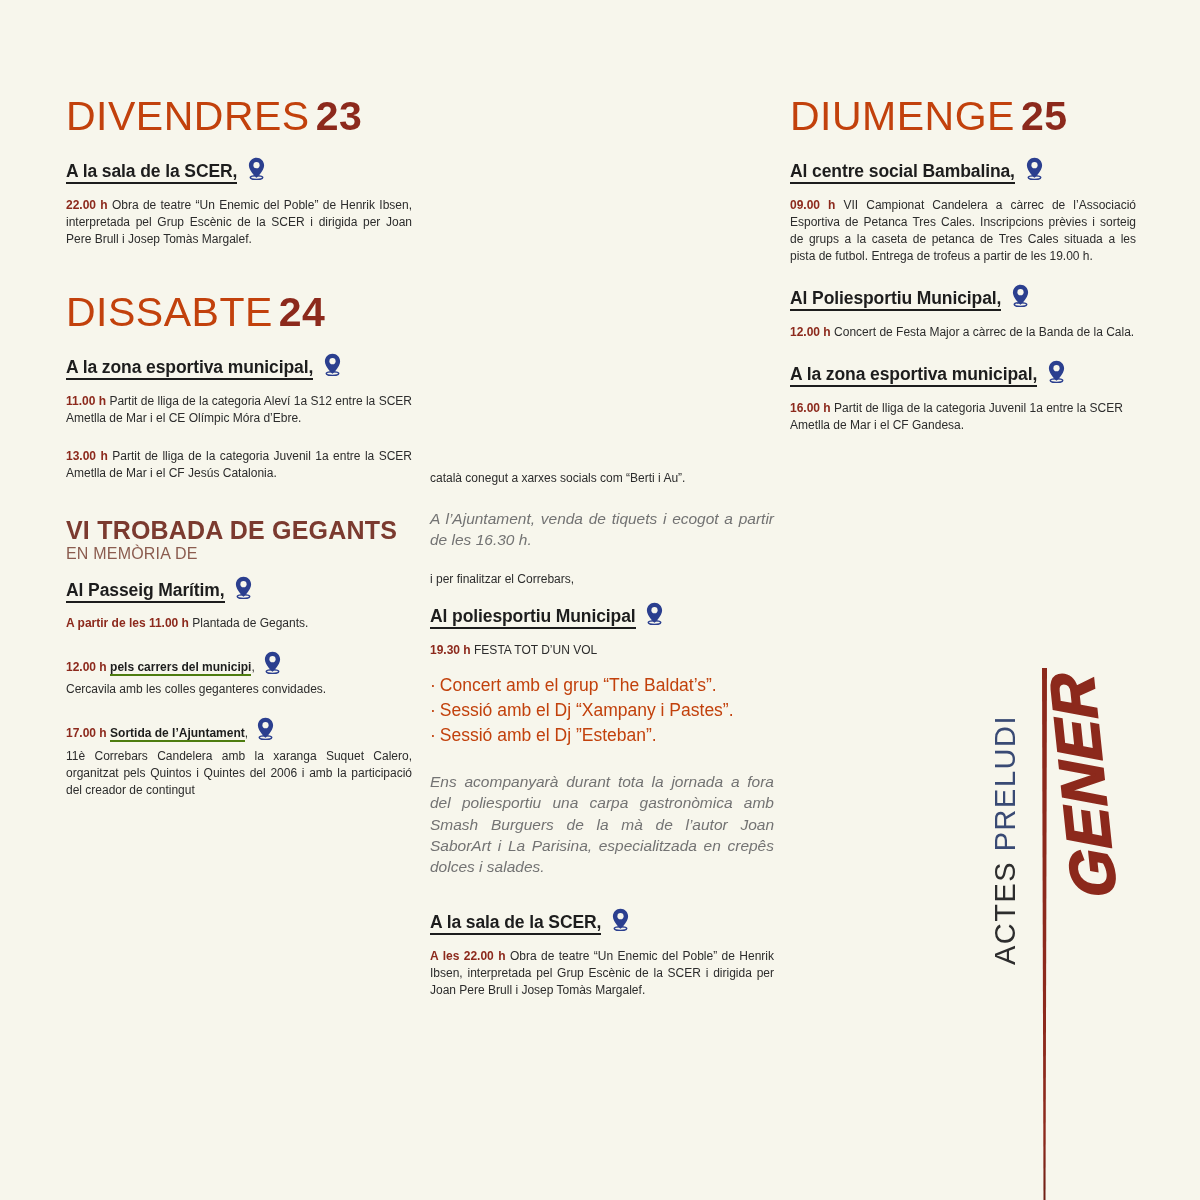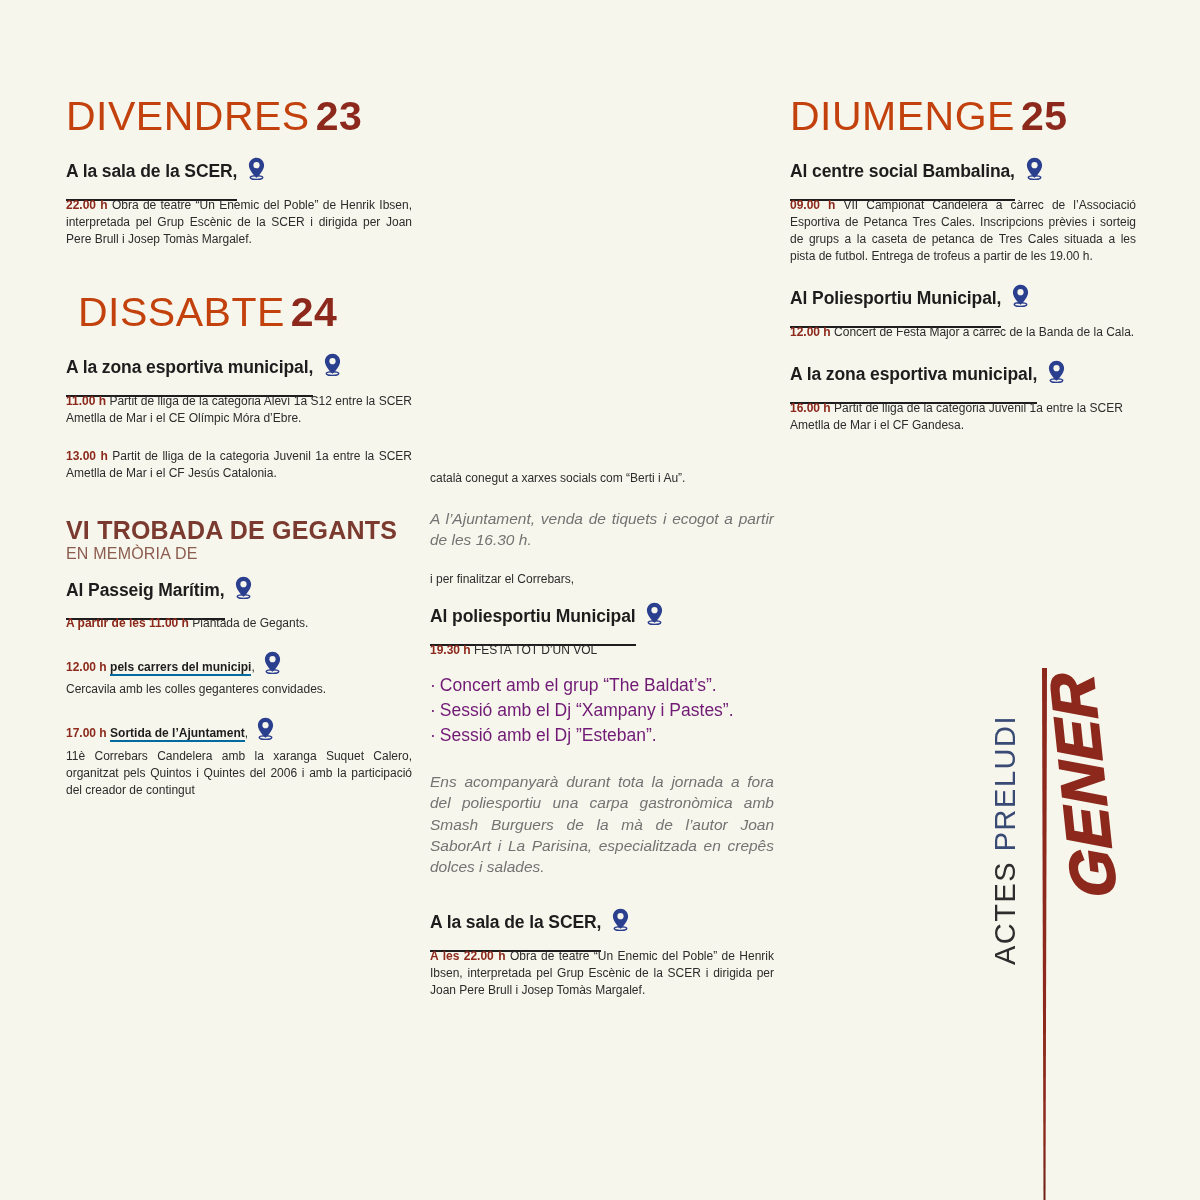--- a/index.html
+++ b/index.html
@@ -53,21 +53,21 @@
   .venue {
     font-size: 17.5px;
     font-weight: 700;
     color: #1d1d1d;
     margin: 0 0 9px 0;
     line-height: 1.25;
     letter-spacing: -0.1px;
   }
   .venue .vtext {
     border-bottom: 2px solid #1d1d1d;
-    padding-bottom: 18px;
+    padding-bottom: 1px;
   }
   .pin {
     display: inline-block;
     vertical-align: -5px;
     margin-left: 5px;
     position: relative;
     top: -2px;
   }
 
   
@@ -81,21 +81,21 @@
     hyphens: manual;
   }
   .para.last-left { text-align: left; }
   .time {
     color: #8c291c;
     font-weight: 700;
   }
   .inline-venue {
     font-weight: 700;
     color: #1d1d1d;
-    border-bottom: 2px solid #0369a1;
+    border-bottom: 2px solid #4d7c0f;
   }
 
   
   .note {
     font-size: 15.5px;
     line-height: 1.38;
     font-style: italic;
     color: #737373;
     margin: 0 0 20px 0;
     text-align: justify;
@@ -119,21 +119,21 @@
     font-size: 16px;
     font-weight: 300;
     color: #8b5c4f;
   }
 
   
   .bullets {
     font-size: 17.5px;
     line-height: 1.45;
     margin: 14px 0 22px 0;
-    color: #701a75;
+    color: #c2410c;
   }
   .bullets div { white-space: nowrap; }
   .bullets .dot { margin-right: 4px; }
 
   .caps-line { margin: 0 0 4px 0; }
 
   
   .side-label {
     position: absolute;
     left: 975px;
@@ -206,21 +206,21 @@
             <circle cx="9.5" cy="8.2" r="3.1" fill="#f7f6ec"></circle>
             <ellipse cx="9.5" cy="20.6" rx="6.2" ry="1.9" fill="none" stroke="#2b3f8f" stroke-width="1.6"></ellipse>
           </svg>
       </span>
     </p>
 
     <p class="para">
       <span class="time">22.00 h</span><span> Obra de teatre “Un Enemic del Poble” de Henrik Ibsen, interpre­tada pel Grup Escènic de la SCER i dirigida per Joan Pere Brull i Josep Tomàs Margalef.</span>
     </p>
 
-    <h1 class="day-heading" style="margin-top:44px;margin-left:12px;">
+    <h1 class="day-heading" style="margin-top:44px;">
       <span class="day-name">DISSABTE</span><span class="day-num">24</span>
     </h1>
 
     <p class="venue">
       <span class="vtext">A la zona esportiva municipal,</span>
       <span class="pin">
         <svg width="19" height="23" viewBox="0 0 19 23">
             <path d="M9.5 0.8C5.3 0.8 1.9 4.2 1.9 8.4c0 5.4 7.6 12.4 7.6 12.4s7.6-7 7.6-12.4c0-4.2-3.4-7.6-7.6-7.6z" fill="#2b3f8f"></path>
             <circle cx="9.5" cy="8.2" r="3.1" fill="#f7f6ec"></circle>
             <ellipse cx="9.5" cy="20.6" rx="6.2" ry="1.9" fill="none" stroke="#2b3f8f" stroke-width="1.6"></ellipse>

